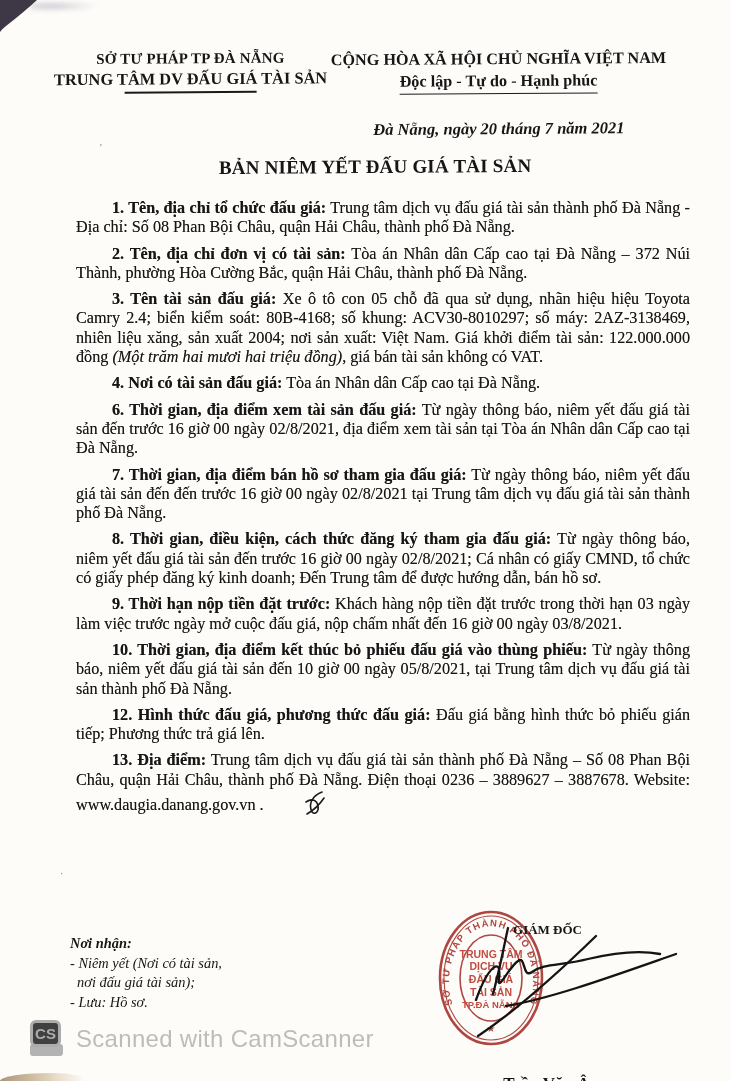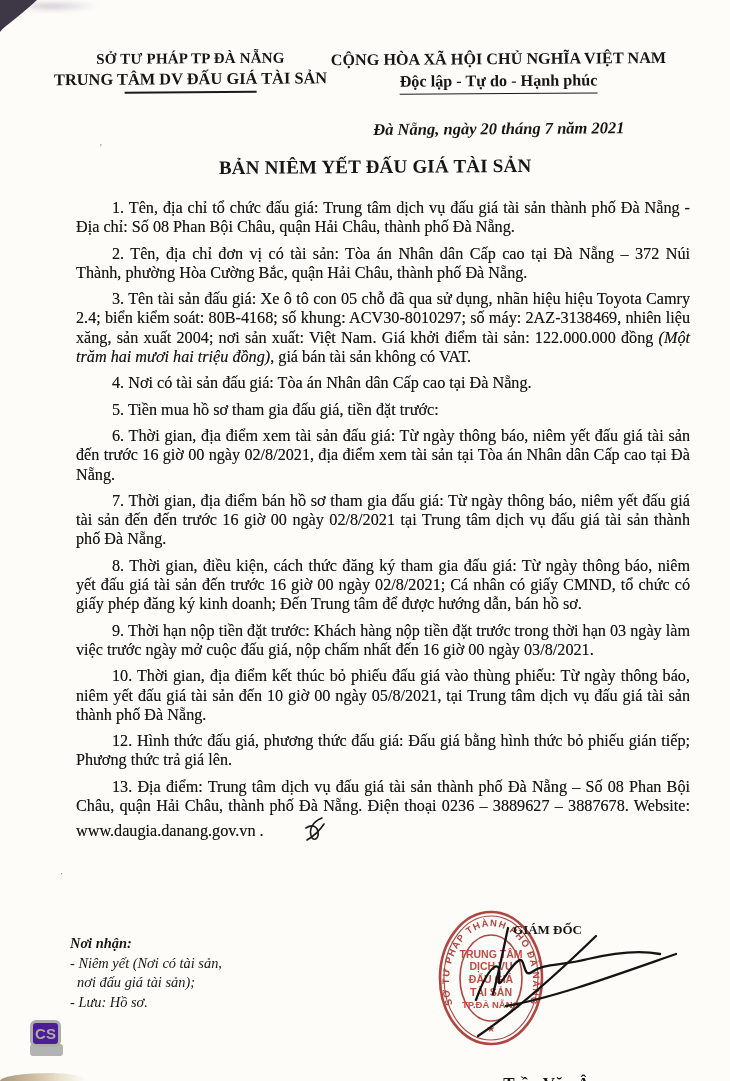--- a/index.html
+++ b/index.html
@@ -31,38 +31,38 @@
     font-style:italic;font-weight:bold;font-size:16.5px;}
   .doc-title{position:absolute;left:14px;top:156px;width:720px;text-align:center;
     font-weight:bold;font-size:19px;letter-spacing:.2px;}
   
   .doc-body{position:absolute;left:76px;top:199px;width:614px;}
   .doc-body p{
     margin:0 0 7px 0; font-size:16.2px; line-height:19.3px;
     text-align:justify; text-indent:36px;
     text-shadow:0 0 .4px rgba(20,20,20,.55);
   }
-  .doc-body b{font-weight:normal;}
+  .doc-body b{font-weight:bold;}
   .doc-body .u{text-underline-offset:2px;}
   .paraph{display:inline-block;vertical-align:-6px;margin-left:2px;}
   
   .noi-nhan{position:absolute;left:70px;top:934px;font-style:italic;font-size:14.4px;line-height:19.5px;}
   .nn-title{font-weight:bold;}
   .nn-line2{padding-left:7px;}
   .role{position:absolute;left:465px;top:922px;width:165px;text-align:center;
     font-weight:bold;font-size:13px;z-index:3;}
   .stamp{position:absolute;left:436px;top:908px;z-index:1;opacity:.92;}
   .signature{position:absolute;left:448px;top:926px;z-index:2;}
   .signer-name{position:absolute;left:485px;top:1026px;width:132px;text-align:center;
     font-weight:bold;font-size:17px;z-index:3;margin-top:48px;}
   
   .watermark{position:absolute;left:30px;top:1020px;display:flex;align-items:center;z-index:6;}
   .cs-logo{position:relative;width:33px;height:38px;}
   .cs-box{position:absolute;left:0;top:0;width:25px;height:21px;border:3.5px solid #acacac;
-    border-radius:6px;background:#4c1d95;z-index:2;
+    border-radius:6px;background:#404040;z-index:2;
     display:flex;align-items:center;justify-content:center;
     font-family:"Liberation Sans","DejaVu Sans",sans-serif;font-weight:bold;font-size:15px;color:#acacac;}
   .cs-tab{position:absolute;left:0;top:24px;width:33px;height:12px;background:#b3b3b3;border-radius:3px;z-index:1;}
   .wm-text{margin-left:13px;font-family:"Liberation Sans","DejaVu Sans",sans-serif;
     font-size:24px;color:#bcbcbc;letter-spacing:.3px;}
 </style>
 </head>
 <body>
 
 <div class="page">
@@ -89,21 +89,20 @@
     </div>
     <div class="dateline">Đà Nẵng, ngày 20 tháng 7 năm 2021</div>
     <div class="doc-title">BẢN NIÊM YẾT ĐẤU GIÁ TÀI SẢN</div>
   </div>
 
   <div class="doc-body" id="doc-body">
       <p><b>1. Tên, địa chỉ tổ chức đấu giá:</b><span> Trung tâm dịch vụ đấu giá tài sản thành phố Đà Nẵng - Địa chỉ: Số 08 Phan Bội Châu, quận Hải Châu, thành phố Đà Nẵng.</span></p>
       <p><b>2. Tên, địa chỉ đơn vị có tài sản:</b><span> Tòa án Nhân dân Cấp cao tại Đà Nẵng – 372 Núi Thành, phường Hòa Cường Bắc, quận Hải Châu, thành phố Đà Nẵng.</span></p>
       <p><b>3. Tên tài sản đấu giá:</b><span> Xe ô tô con 05 chỗ đã qua sử dụng, nhãn hiệu hiệu Toyota Camry 2.4; biển kiểm soát: 80B-4168; số khung: ACV30-8010297; số máy: 2AZ-3138469, nhiên liệu xăng, sản xuất 2004; nơi sản xuất: Việt Nam. Giá khởi điểm tài sản: 122.000.000 đồng </span><i>(Một trăm hai mươi hai triệu đồng)</i><span>, giá bán tài sản không có VAT.</span></p>
       <p><b>4. Nơi có tài sản đấu giá:</b><span> Tòa án Nhân dân Cấp cao tại Đà Nẵng.</span></p>
-      <p><b>5. Tiền mua hồ sơ tham gia đấu giá, tiền đặt trước:</b></p>
       <p><b>6. Thời gian, địa điểm xem tài sản đấu giá:</b><span> Từ ngày thông báo, niêm yết đấu giá tài sản đến trước 16 giờ 00 ngày 02/8/2021, địa điểm xem tài sản tại Tòa án Nhân dân Cấp cao tại Đà Nẵng.</span></p>
       <p><b>7. Thời gian, địa điểm  bán hồ sơ tham gia đấu giá:</b><span> Từ ngày thông báo, niêm yết đấu giá tài sản đến đến trước 16 giờ 00 ngày 02/8/2021 tại Trung tâm dịch vụ đấu giá tài sản thành phố Đà Nẵng.</span></p>
       <p><b>8. Thời gian, điều kiện, cách thức đăng ký tham gia đấu giá:</b><span> Từ ngày thông báo, niêm yết đấu giá tài sản đến trước 16 giờ 00 ngày 02/8/2021; Cá nhân có giấy CMND, tổ chức có giấy phép đăng ký kinh doanh; Đến Trung tâm để được hướng dẫn, bán hồ sơ.</span></p>
       <p><b>9. Thời hạn nộp tiền đặt trước:</b><span> Khách hàng nộp tiền đặt trước trong thời hạn 03 ngày làm việc trước ngày mở cuộc đấu giá, nộp chấm nhất đến 16 giờ 00 ngày 03/8/2021.</span></p>
       <p><b>10. Thời gian, địa điểm kết thúc bỏ phiếu đấu giá vào thùng phiếu:</b><span> Từ ngày thông báo, niêm yết đấu giá tài sản đến 10 giờ 00 ngày 05/8/2021, tại Trung tâm dịch vụ đấu giá tài sản thành phố Đà Nẵng.</span></p>
       <p><b>12. Hình thức đấu giá, phương thức đấu giá:</b><span> Đấu giá bằng hình thức bỏ phiếu gián tiếp; Phương thức trả giá lên.</span></p>
       <p><b>13. Địa điểm:</b><span> Trung tâm dịch vụ đấu giá tài sản thành phố Đà Nẵng – Số 08 Phan Bội Châu, quận Hải Châu, thành phố Đà Nẵng. Điện thoại 0236 – 3889627 – 3887678. Website: </span><span class="u">www.daugia.danang.gov.vn</span><span> .</span><span class="paraph"><svg width="26" height="26" viewBox="0 0 26 26">
             <g fill="none" stroke="#1a1a1a" stroke-width="1.6" stroke-linecap="round">
               <path d="M20,2 C10,6 6,14 10,22 C13,25 17,22 16,16 C15,10 10,8 4,12"></path>
               <path d="M22,8 C18,14 12,20 5,24"></path>
@@ -153,15 +152,16 @@
     </svg>
   </div>
 
   <div class="signer-name">Trần Văn Ân</div>
 
   <div class="watermark">
     <div class="cs-logo">
       <div class="cs-box">CS</div>
       <div class="cs-tab"></div>
     </div>
+    <div class="wm-text">Scanned with CamScanner</div>
   </div>
 
 </div>
 
 </body></html>

